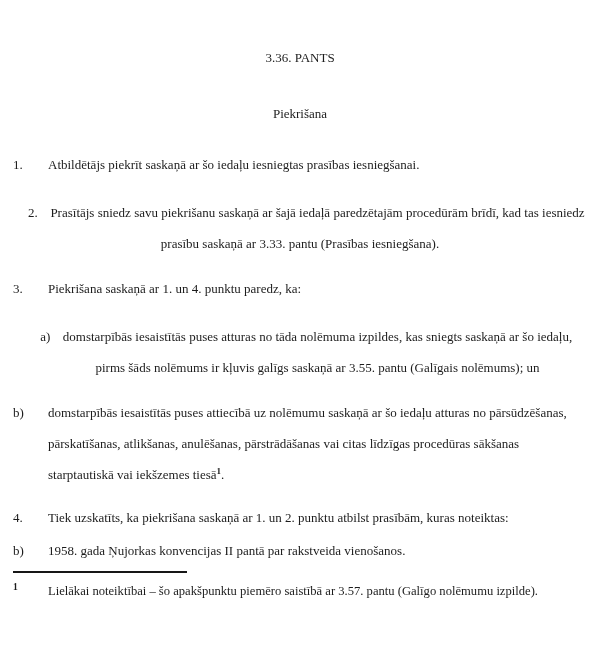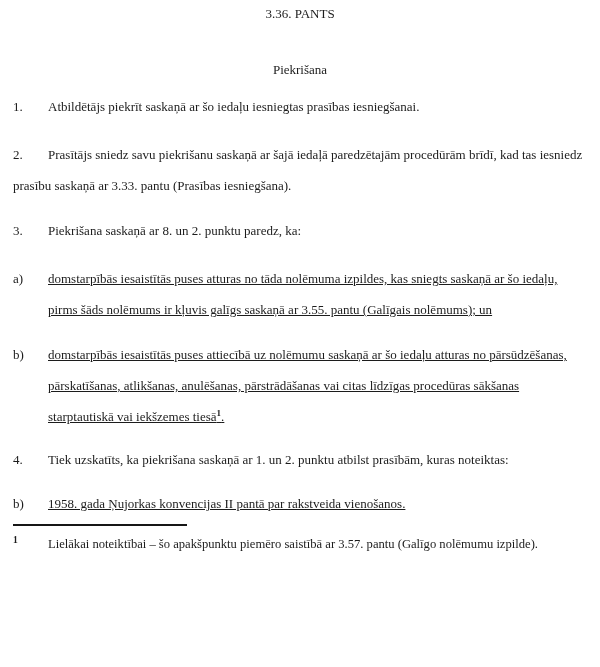--- a/index.html
+++ b/index.html
@@ -5,24 +5,24 @@
   * { box-sizing: border-box; }
   html, body { margin: 0; padding: 0; }
   body {
     width: 600px; height: 667px;
     background: #ffffff; color: #1c1c1c;
     font-family: "Liberation Serif", "DejaVu Serif", serif;
     font-size: 13px;
     overflow: hidden;
   }
   .page { padding: 6px 13px 0 13px; }
-  .title, .subtitle { text-align: center; line-height: 16px; }
+  .title, .subtitle { text-align: center; line-height: 16px; margin-top: 44px; }
   .para { line-height: 31px; }
   .marker { display: inline-block; width: 35px; }
-  .item { padding-left: 35px; text-decoration: underline; }
+  .item { padding-left: 35px; }
   .item > .marker, .footnote > .fn-marker { margin-left: -35px; }
   .it { font-style: italic; }
   sup.fnref {
     font-size: 9px; font-weight: bold;
     vertical-align: super; line-height: 0;
   }
   .fnsep {
     width: 174px; height: 0;
     border-top: 2px solid #161616;
     margin-top: 5px;
@@ -31,40 +31,40 @@
     margin-top: 4px; padding-left: 35px;
     font-size: 12.6px; line-height: 21px;
     max-width: 545px;
   }
   .fn-marker {
     display: inline-block; width: 35px;
     font-size: 9.5px; font-weight: bold;
     vertical-align: 5px;
   }
   .mt40 { margin-top: 40px; }
-  .mt27 { margin-top: 13px; }
-  .mt17 { margin-top: 17px; }
+  .mt27 { margin-top: 27px; }
+  .mt17 { margin-top: 17px; text-align: center; }
   .mt14 { margin-top: 14px; }
-  .mt13 { margin-top: 13px; }
+  .mt13 { margin-top: 2px; }
   .mt8  { margin-top: 12px; }
 </style>
 </head>
 <body>
 
 <div class="page">
 
   <div class="title">3.36. PANTS</div>
 
   <div class="subtitle mt40">Piekrišana</div>
 
   <div class="para mt27"><span class="marker">1.</span><span>Atbildētājs piekrīt saskaņā ar šo iedaļu iesniegtas prasības iesniegšanai.</span></div>
 
   <div class="para mt17"><span class="marker">2.</span><span>Prasītājs sniedz savu piekrišanu saskaņā ar šajā iedaļā paredzētajām procedūrām brīdī, kad tas iesniedz prasību saskaņā ar 3.33. pantu (Prasības iesniegšana).</span></div>
 
-  <div class="para mt14"><span class="marker">3.</span><span>Piekrišana saskaņā ar 8. un 2. punktu paredz, ka:</span></div>
+  <div class="para mt14"><span class="marker">3.</span><span>Piekrišana saskaņā ar 1. un 4. punktu paredz, ka:</span></div>
 
   <div class="para item mt17"><span class="marker">a)</span><span>domstarpībās iesaistītās puses atturas no tāda nolēmuma izpildes, kas sniegts saskaņā ar šo iedaļu, pirms šāds nolēmums ir kļuvis galīgs saskaņā ar 3.55. pantu (Galīgais nolēmums); un</span></div>
 
   <div class="para item mt14"><span class="marker">b)</span><span>domstarpībās iesaistītās puses attiecībā uz nolēmumu saskaņā ar šo iedaļu atturas no pārsūdzēšanas, pārskatīšanas, atlikšanas, anulēšanas, pārstrādāšanas vai citas līdzīgas procedūras sākšanas starptautiskā vai iekšzemes tiesā</span><sup class="fnref">1</sup><span>.</span></div>
 
   <div class="para mt8"><span class="marker">4.</span><span>Tiek uzskatīts, ka piekrišana saskaņā ar 1. un 2. punktu atbilst prasībām, kuras noteiktas:</span></div>
 
 
   <div class="para item mt13"><span class="marker">b)</span><span>1958. gada Ņujorkas konvencijas II pantā par rakstveida vienošanos.</span></div>
 

